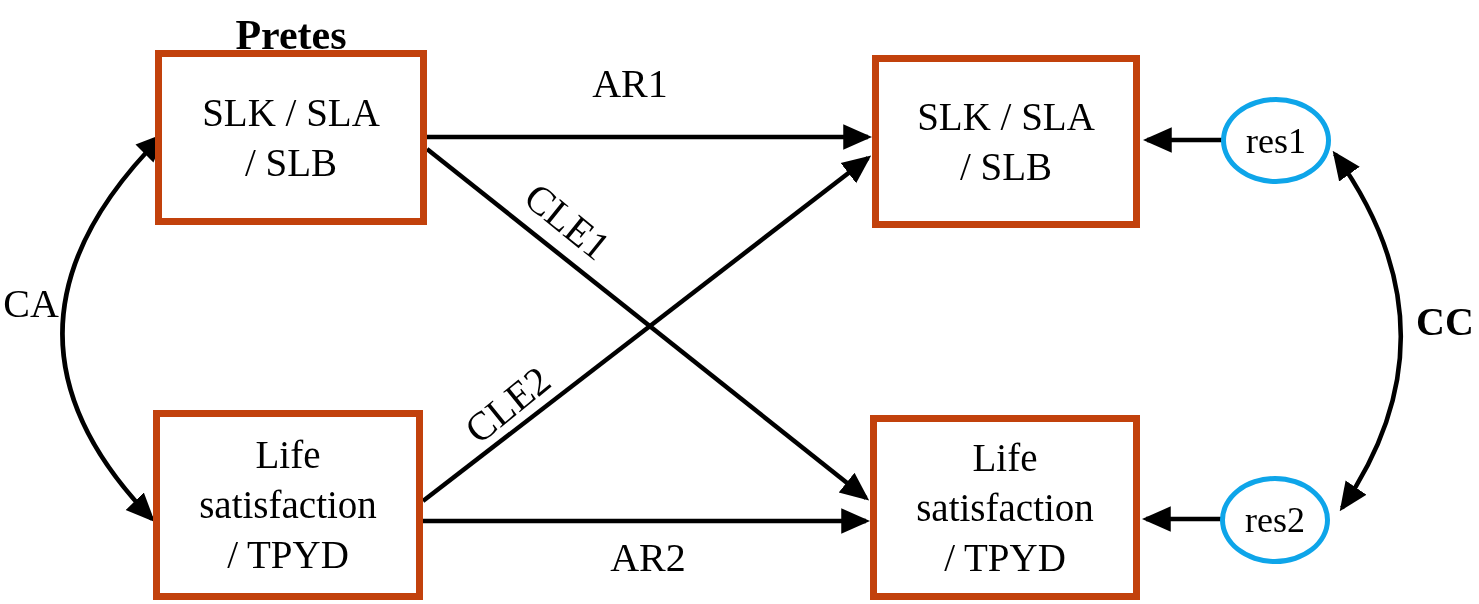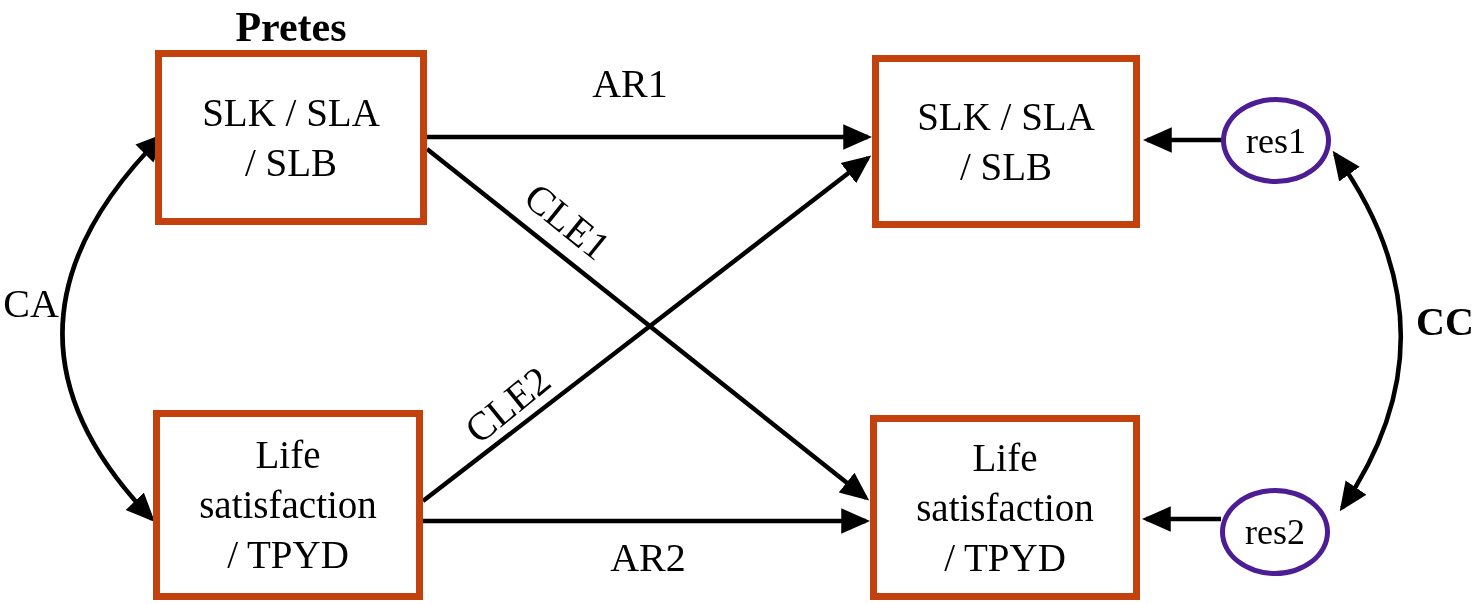--- a/index.html
+++ b/index.html
@@ -47,21 +47,21 @@
     position: absolute;
     display: flex;
     align-items: center;
     justify-content: center;
     font-size: 40px;
     line-height: 44px;
     height: 50px;
   }
   .ellipse-node {
     position: absolute;
-    border: 5px solid #4c1d95;
+    border: 5px solid #0ea5e9;
     border-radius: 50%;
     background: #ffffff;
     display: flex;
     align-items: center;
     justify-content: center;
     box-sizing: border-box;
     font-size: 36px;
   }
   .rot-cw  { transform: rotate(39deg); }
   .rot-ccw { transform: rotate(-39deg); }
@@ -88,21 +88,21 @@
 
     <path d="M 1223 140 L 1147 140" stroke="#000000" stroke-width="4.5" fill="none" marker-end="url(#ah)"></path>
 
     <path d="M 1221 519 L 1146 519" stroke="#000000" stroke-width="4.5" fill="none" marker-end="url(#ah)"></path>
 
     <path d="M 162 136 Q -32 330 152 519" stroke="#000000" stroke-width="4.5" fill="none" marker-start="url(#ah)" marker-end="url(#ah)"></path>
 
     <path d="M 1335 154 Q 1463 332 1342 508" stroke="#000000" stroke-width="4.5" fill="none" marker-start="url(#ah)" marker-end="url(#ah)"></path>
   </svg>
 
-  <div class="col-title" style="left:155px; top:4px; width:272px;font-family:Liberation Serif, serif;">Pretes</div>
+  <div class="col-title" style="left:155px; top:12px; width:272px;font-family:Liberation Serif, serif;">Pretes</div>
 
 
   <div class="node-box" style="left:155px; top:50px; width:272px; height:175px;">
     <span class="node-text">SLK / SLA
 / SLB</span>
   </div>
 
   <div class="node-box" style="left:872px; top:55px; width:268px; height:173px;">
     <span class="node-text">SLK / SLA
 / SLB</span>
@@ -117,21 +117,21 @@
   <div class="node-box" style="left:870px; top:415px; width:270px; height:185px;">
     <span class="node-text">Life
 satisfaction
 / TPYD</span>
   </div>
 
   <div class="ellipse-node" style="left:1221px; top:97px; width:110px; height:87px;">
     <span>res1</span>
   </div>
 
-  <div class="ellipse-node" style="left:1220px; top:488px; width:110px; height:88px;">
+  <div class="ellipse-node" style="left:1220px; top:476px; width:110px; height:88px;">
     <span>res2</span>
   </div>
 
   <div class="edge-label" style="left:530px; top:59px; width:200px;">AR1</div>
 
   <div class="edge-label" style="left:548px; top:533px; width:200px;">AR2</div>
 
   <div class="edge-label rot-cw" style="left:467px; top:197px; width:200px;">CLE1</div>
 
   <div class="edge-label rot-ccw" style="left:408px; top:380px; width:200px;">CLE2</div>

